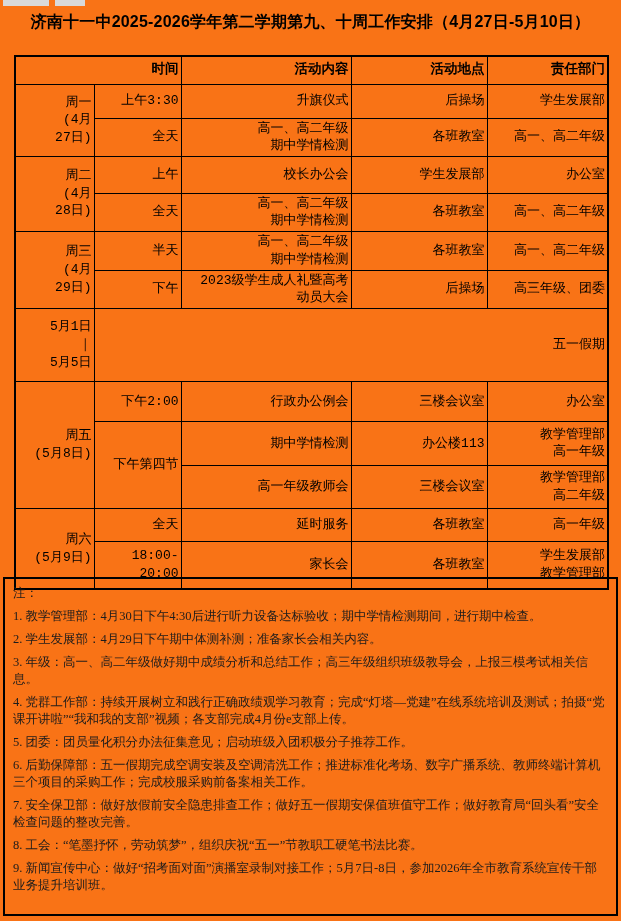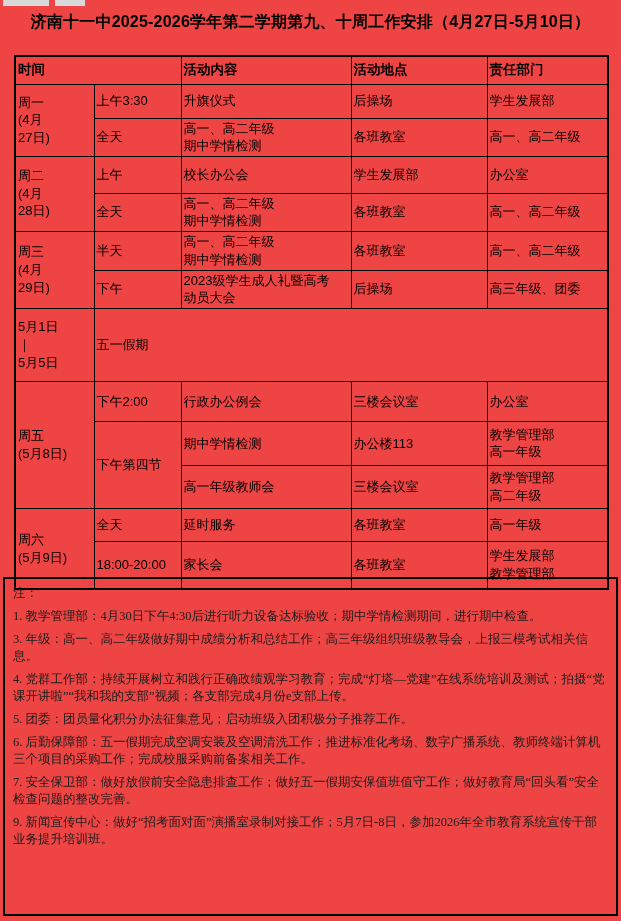--- a/index.html
+++ b/index.html
@@ -3,21 +3,21 @@
 <meta charset="utf-8">
 <style>
   * { margin: 0; padding: 0; box-sizing: border-box; }
   html, body {
     width: 621px; height: 921px;
     background: #ffffff;
     font-family: "Liberation Sans", sans-serif;
     color: #000000;
     overflow: hidden;
   }
-  .page { position: relative; width: 621px; height: 921px; background: #ef4444; }
+  .page { position: relative; width: 621px; height: 921px; background: #f97316; }
 
   .artifact { position: absolute; top: 0; height: 6px; background: #d9d9d9; }
   .artifact.a1 { left: 3px;  width: 46px; }
   .artifact.a2 { left: 55px; width: 30px; }
 
   .doc-title {
     position: absolute; top: 12px; left: 0; width: 621px;
     text-align: center;
     font-size: 16px; font-weight: bold;
     letter-spacing: 0.2px;
@@ -26,27 +26,28 @@
 
   table.schedule {
     position: absolute; top: 55px; left: 14px;
     border-collapse: collapse;
     table-layout: fixed;
     width: 593px;
     border: 2px solid #000;
   }
   table.schedule th, table.schedule td {
     border: 1px solid #000;
-    text-align: left;
+    text-align: right;
     vertical-align: middle;
     font-size: 13px;
     line-height: 1.35;
     white-space: pre-line;
     padding: 1px 2px;
     overflow: hidden;
+    font-family: Liberation Mono, monospace;
   }
   table.schedule th { font-weight: bold; font-size: 13.5px; }
   col.c-day { width: 79px; }
   col.c-time { width: 87px; }
   col.c-content { width: 170px; }
   col.c-location { width: 136px; }
   col.c-dept { width: 121px; }
 
   .notes-box {
     position: absolute; top: 577px; left: 3px;
@@ -178,21 +179,23 @@
         <td>各班教室</td>
         <td>学生发展部
 教学管理部</td>
       </tr>
     </tbody>
   </table>
 
   <div class="notes-box">
     <div class="note-label">注：</div>
     <div class="note-item">1. 教学管理部：4月30日下午4:30后进行听力设备达标验收；期中学情检测期间，进行期中检查。</div>
+    <div class="note-item">2. 学生发展部：4月29日下午期中体测补测；准备家长会相关内容。</div>
     <div class="note-item">3. 年级：高一、高二年级做好期中成绩分析和总结工作；高三年级组织班级教导会，上报三模考试相关信息。</div>
     <div class="note-item">4. 党群工作部：持续开展树立和践行正确政绩观学习教育；完成“灯塔—党建”在线系统培训及测试；拍摄“党课开讲啦”“我和我的支部”视频；各支部完成4月份e支部上传。</div>
     <div class="note-item">5. 团委：团员量化积分办法征集意见；启动班级入团积极分子推荐工作。</div>
     <div class="note-item">6. 后勤保障部：五一假期完成空调安装及空调清洗工作；推进标准化考场、数字广播系统、教师终端计算机三个项目的采购工作；完成校服采购前备案相关工作。</div>
     <div class="note-item">7. 安全保卫部：做好放假前安全隐患排查工作；做好五一假期安保值班值守工作；做好教育局“回头看”安全检查问题的整改完善。</div>
+    <div class="note-item">8. 工会：“笔墨抒怀，劳动筑梦”，组织庆祝“五一”节教职工硬笔书法比赛。</div>
     <div class="note-item">9. 新闻宣传中心：做好“招考面对面”演播室录制对接工作；5月7日-8日，参加2026年全市教育系统宣传干部业务提升培训班。</div>
   </div>
 
 </div>
 
 </body></html>

